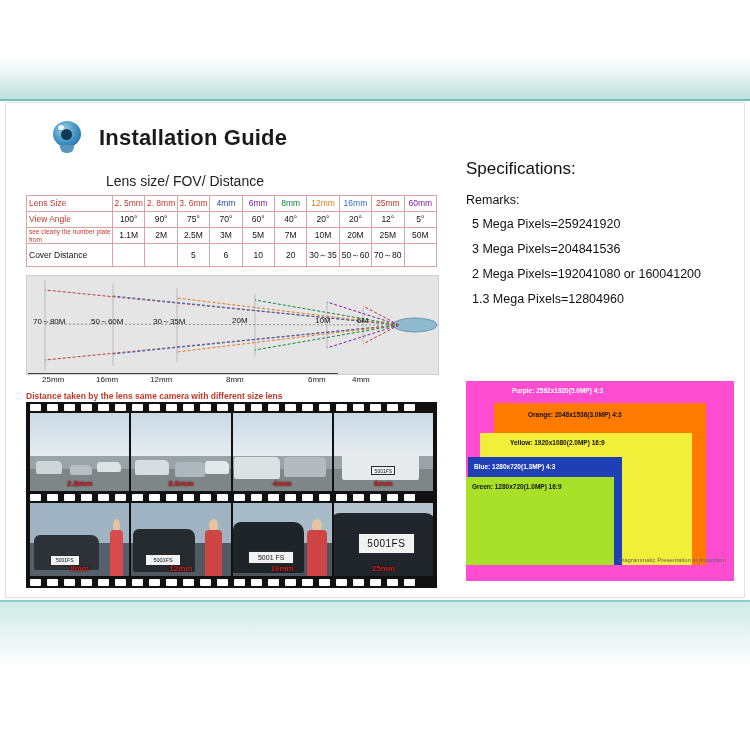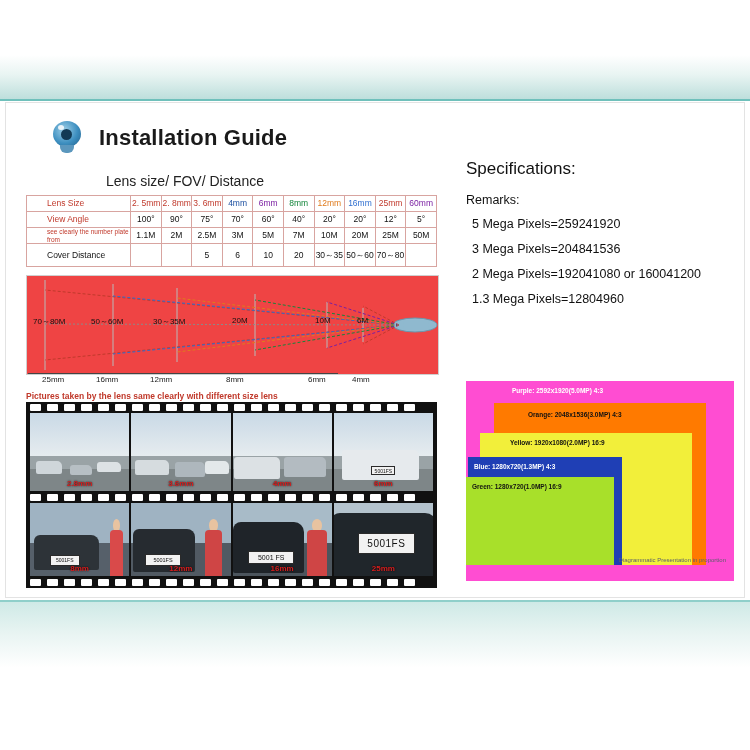--- a/index.html
+++ b/index.html
@@ -107,21 +107,21 @@
   .spec-table td {
     border: 1px solid #d8a4a0;
     text-align: center;
     height: 15px;
     padding: 0 1px;
     line-height: 1.05;
     white-space: nowrap;
   }
   .spec-table td.rowhead {
     text-align: left;
-    padding-left: 20px;
+    padding-left: 2px;
     width: 82px;
     color: #c0392b;
   }
   .spec-table td.black {
     color: #111;
   }
   .spec-table tr.r2 td, .spec-table tr.r3 td {
     color: #111;
   }
   .spec-table tr.r3 td { height: 22px; }
@@ -140,21 +140,21 @@
   .c-12 { color: #e07b1d; }
   .c-16 { color: #2f6fd0; }
   .c-25b{ color: #c0392b; }
   .c-60 { color: #7a1fa2; }
   
   .diagram {
     position: absolute;
     left: 20px; top: 172px;
     width: 411px; height: 98px;
     border: 1px solid #cfcfcf;
-    background: #ef4444;
+    background: #e5e5e5;
     overflow: hidden;
   }
   .diagram svg { display: block; }
   .dim-row {
     position: absolute;
     left: 20px; top: 272px;
     width: 411px;
     height: 14px;
     font-size: 8px;
     color: #222;
@@ -407,21 +407,21 @@
     <div class="dim-line"></div>
     <div class="dim-row">
       <span style="left:16px">25mm</span>
       <span style="left:70px">16mm</span>
       <span style="left:124px">12mm</span>
       <span style="left:200px">8mm</span>
       <span style="left:282px">6mm</span>
       <span style="left:326px">4mm</span>
     </div>
 
-    <div class="strip-caption">Pictures taken by the lens same clearly with different size lens</div>
+    <div class="strip-caption">Distance taken by the lens same camera with different size lens</div>
 
     <div class="filmstrip">
       <div class="perf-row t">
         <div class="perf"></div>
           <div class="perf"></div>
           <div class="perf"></div>
           <div class="perf"></div>
         <div class="perf"></div>
           <div class="perf"></div>
           <div class="perf"></div>

